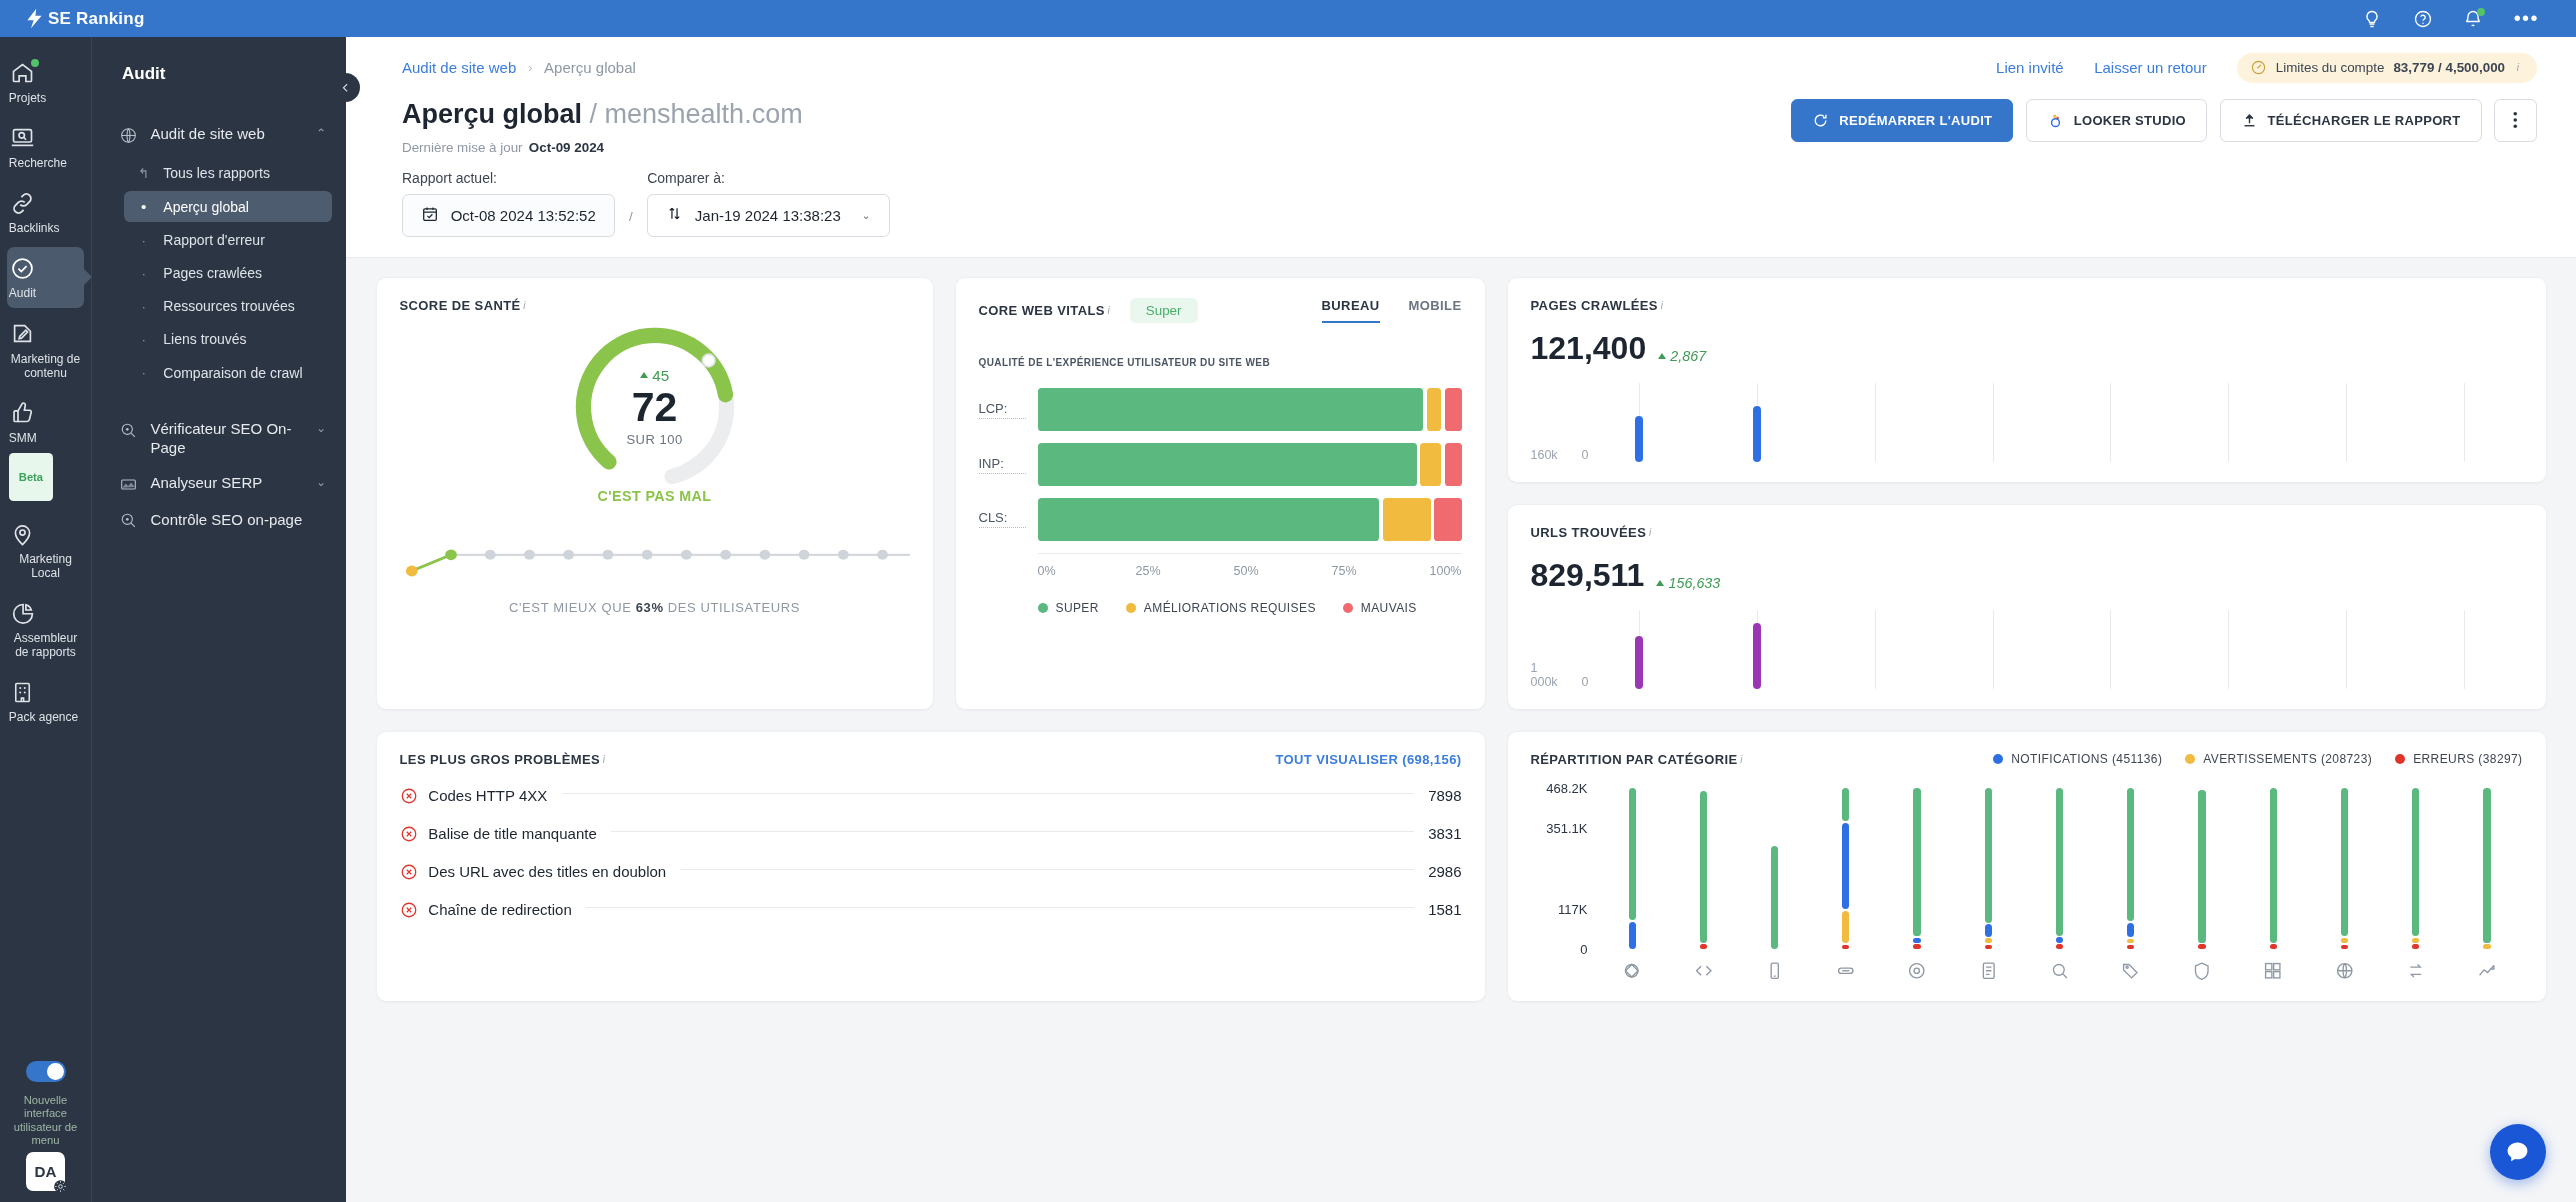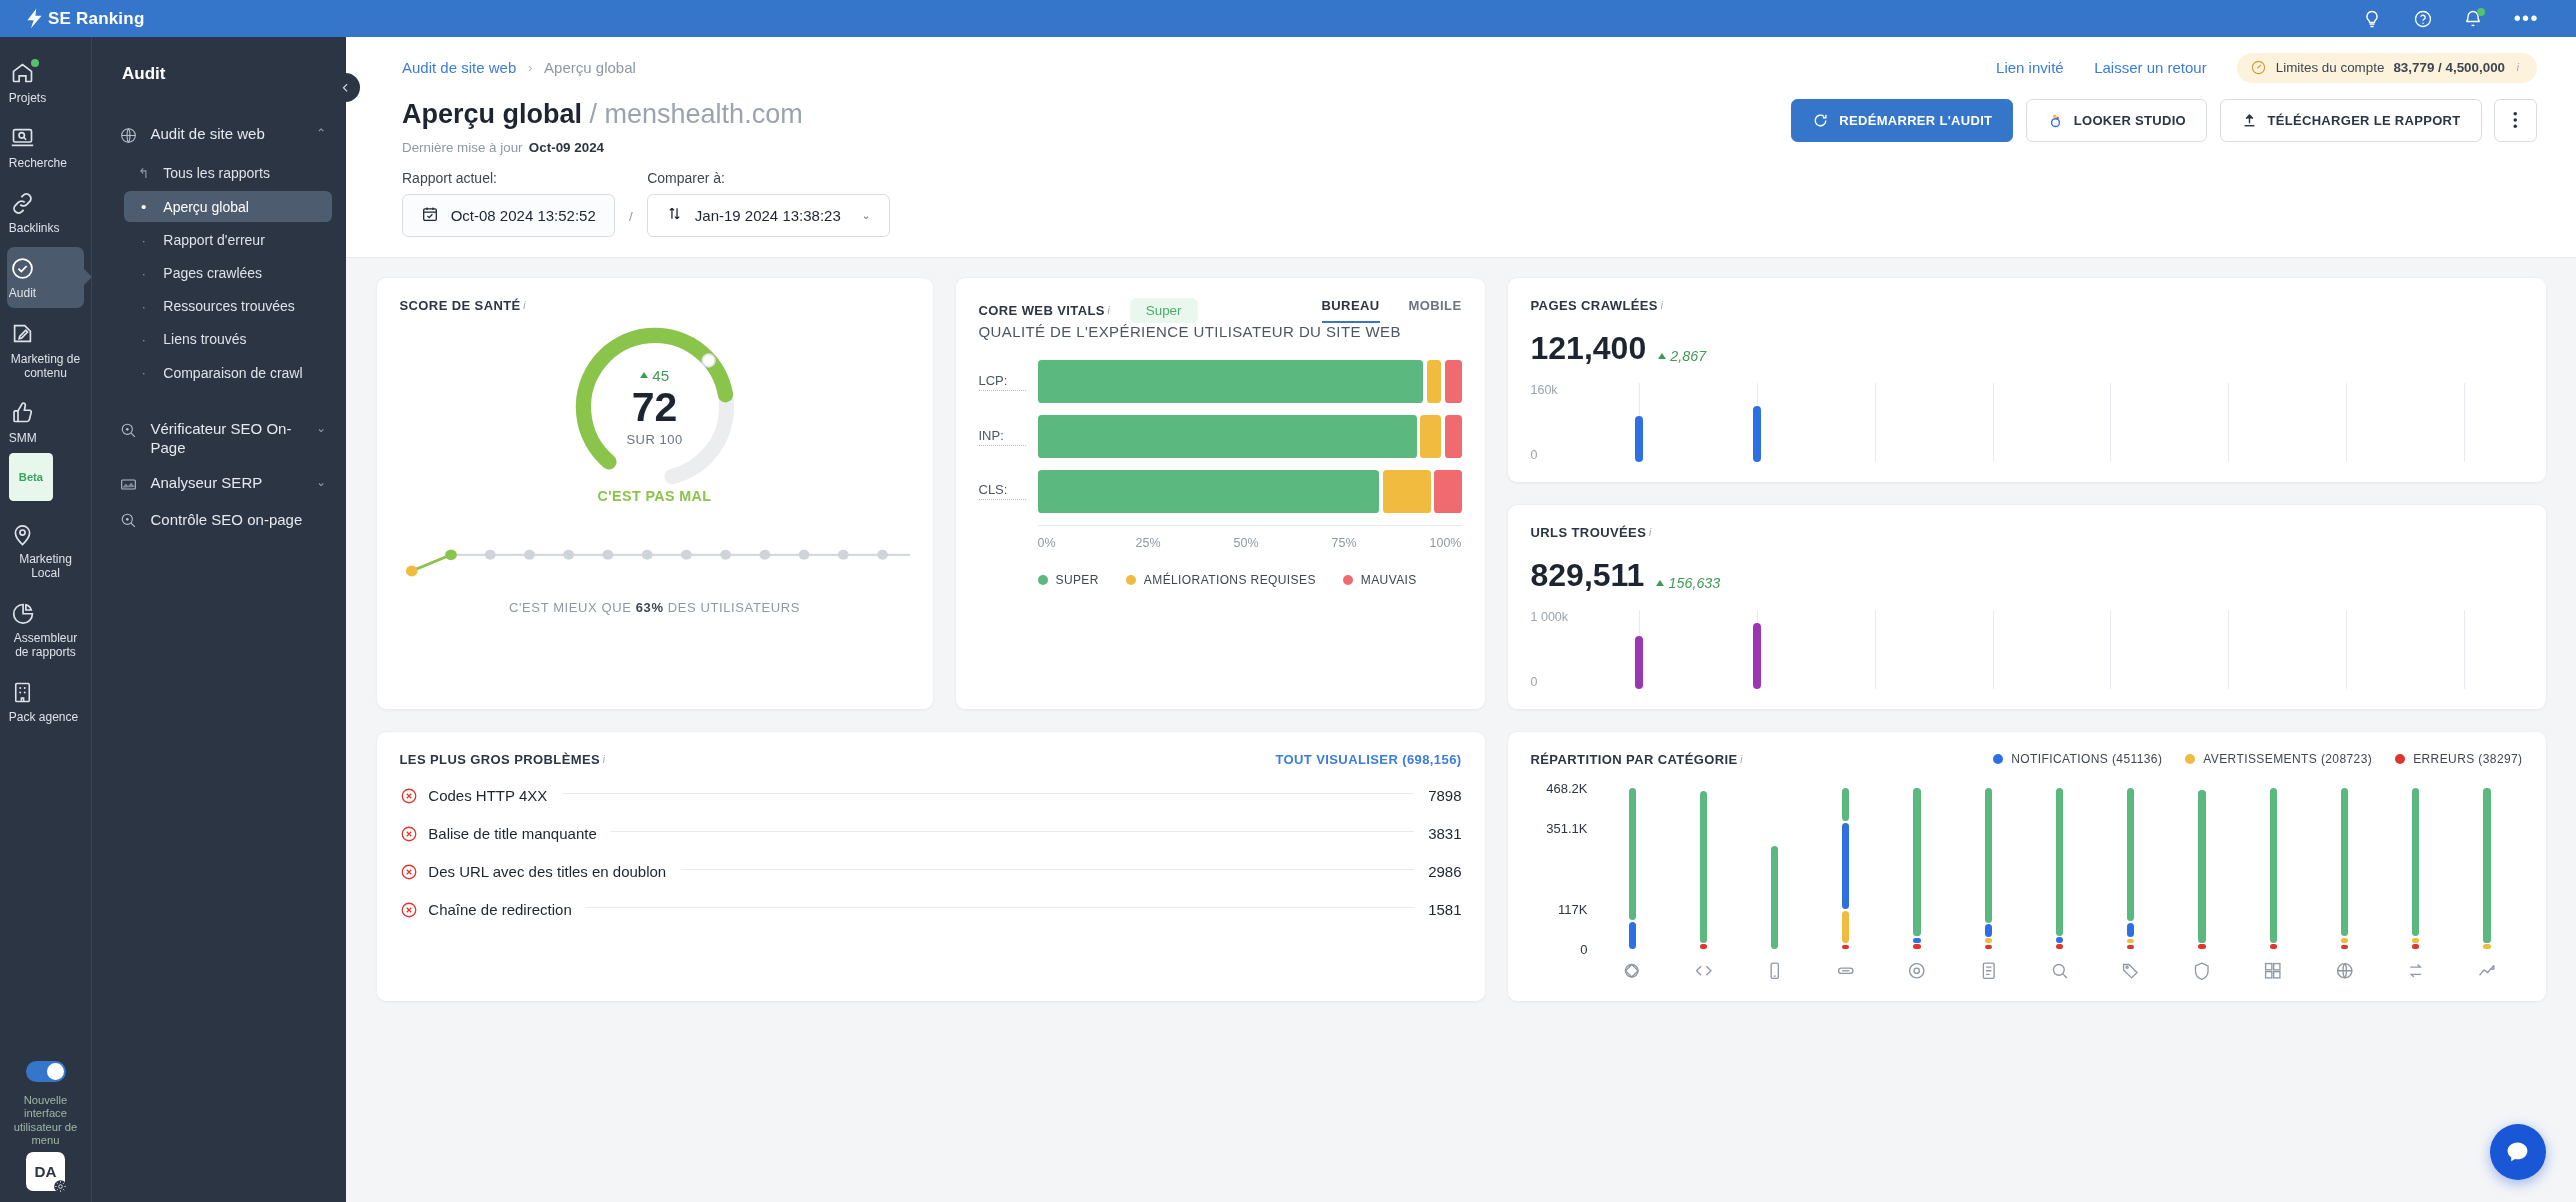--- a/index.html
+++ b/index.html
@@ -166,21 +166,21 @@
   .card-title {
     font-size: 13px; font-weight: 700; color: #2b3543; letter-spacing: 0.4px; text-transform: uppercase;
   }
   .card-head { display: flex; align-items: center; }
 
   .stat-num { font-size: 32px; font-weight: 700; color: #1d2530; margin-top: 17px; display: flex; align-items: baseline; gap: 11.7px; }
   .delta { font-size: 14.3px; font-weight: 400; color: #3f9b55; display: inline-flex; align-items: center; gap: 4.5px; font-style: italic; }
   .tri-up { width: 0; height: 0; border-left: 4.5px solid transparent; border-right: 4.5px solid transparent; border-bottom: 6.3px solid #3f9b55; }
 
   .mini-chart { margin-top: 16px; display: flex; height: 79px; }
-  .mc-axis { width: 50px; display: flex; flex-direction: column; justify-content: space-between; padding-right: 9px; gap: 24px; }
+  .mc-axis { width: 50px; display: flex; flex-direction: row; justify-content: space-between; align-items: flex-end; padding-right: 9px; gap: 24px; }
   .mc-tick { font-size: 12.5px; color: #9aa3ae; }
   .mc-plot { flex: 1; display: flex; align-items: flex-end; position: relative; }
   .mc-col { flex: 1; display: flex; justify-content: center; align-items: flex-end; height: 100%; position: relative; }
   .mc-col::before {
     content: ""; position: absolute; left: 50%; top: 0; bottom: 0; width: 0.9px; background: #e7eaee;
   }
   .mc-bar { width: 8px; border-radius: 4.5px; position: relative; z-index: 2; }
 
   
   .gauge-wrap { margin-top: 9px; display: flex; flex-direction: column; align-items: center; }
@@ -194,21 +194,21 @@
   .gauge-caption { margin-top: -3.6px; font-size: 14.3px; font-weight: 700; color: #8bc44a; letter-spacing: 0.4px; }
   .spark { margin-top: 30.5px; width: 100%; height: 45px; }
   .better { margin-top: 20px; font-size: 13px; color: #8e98a4; letter-spacing: 0.6px; text-align: center; }
   .better b { color: #3d4652; }
 
   
   .cwv-badge { margin-left: 20px; background: #e9f7ee; color: #49ad66; font-size: 13.4px; border-radius: 6.3px; padding: 5.4px 16px; }
   .cwv-tabs { margin-left: auto; display: flex; gap: 29px; }
   .cwv-tab { font-size: 13px; font-weight: 700; color: #6b7482; letter-spacing: 0.4px; padding-bottom: 7.2px; cursor: pointer; }
   .cwv-tab.active { color: #2b3543; border-bottom: 2.7px solid #3576ca; }
-  .cwv-sub { font-size: 15px; font-weight: 400; color: #4c5663; letter-spacing: 0.4px; }
+  .cwv-sub { margin-top: 34px; font-size: 10px; font-weight: 700; color: #4c5663; letter-spacing: 0.4px; }
   .cwv-rows { margin-top: 20px; }
   .cwv-row { display: flex; align-items: center; margin-bottom: 11.7px; }
   .cwv-key {
     width: 47px; flex: 0 0 47px; font-size: 13px; color: #4c5663;
     border-bottom: 0.9px dotted #b5bcc6; padding-bottom: 1.8px; margin-right: 12.5px;
   }
   .cwv-bar { flex: 1; height: 43px; display: flex; gap: 3.6px; }
   .cwv-seg { border-radius: 3.6px; }
   .cwv-axis { margin-top: 7.2px; border-top: 0.9px solid #e7eaee; padding-top: 10px; display: flex; margin-left: 59px; }
   .cwv-axis span { font-size: 12.5px; color: #8e98a4; flex: 1; }

